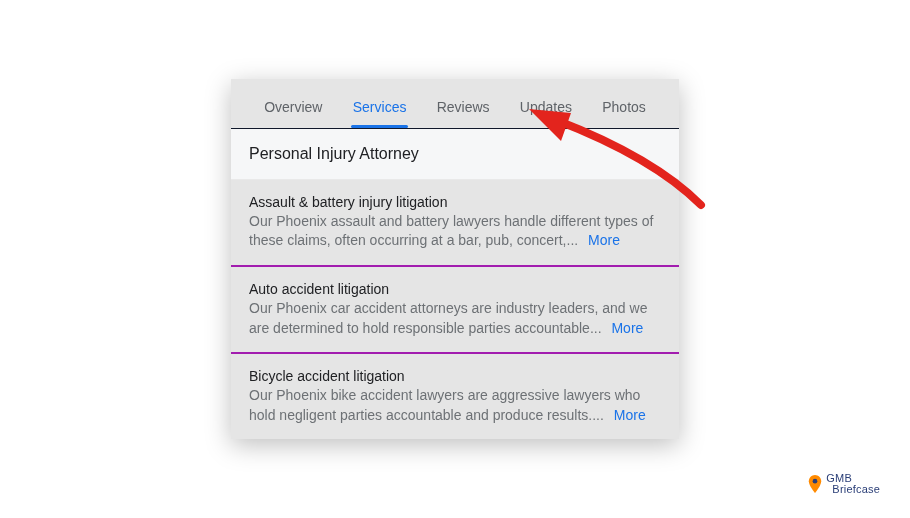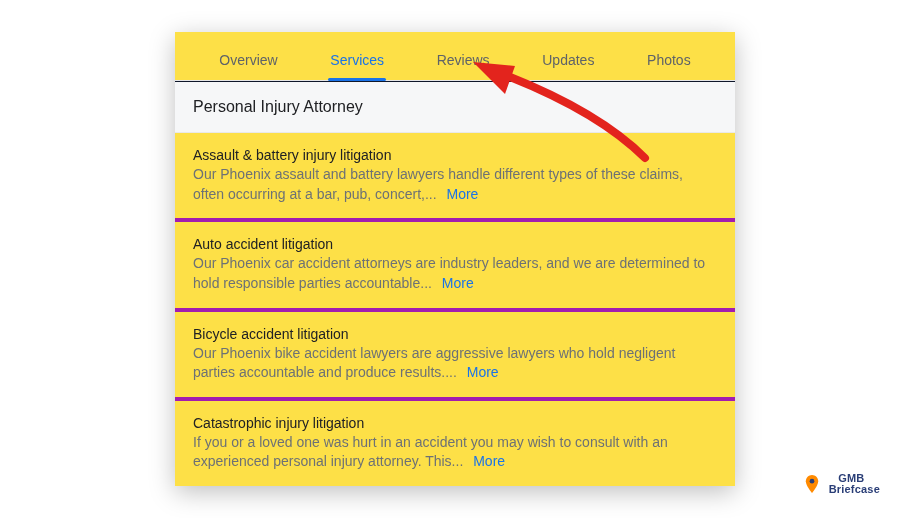--- a/index.html
+++ b/index.html
@@ -7,22 +7,22 @@
       font-family: Arial, sans-serif;
       width: 910px;
       height: 518px;
       background: #fff;
       display: flex;
       align-items: center;
       justify-content: center;
       position: relative;
     }
     .panel {
-      width: 560px;
-      background: #fde047;
+      width: 448px;
+      background: #e5e5e5;
       box-shadow: 0 6px 24px rgba(0,0,0,0.25);
       position: relative;
     }
     .tabs {
       display: flex;
       justify-content: space-around;
       padding: 14px 18px 0 18px;
       border-bottom: 1px solid #e6e6e6;
     }
     .tab {
@@ -49,21 +49,21 @@
       background: #f6f7f8;
       border-top: 1px solid #0f172a;
       border-bottom: 1px solid #e9e9e9;
       padding: 16px 18px;
       font-size: 16px;
       color: #202124;
       font-weight: 500;
     }
     .item {
       padding: 14px 18px;
-      border-bottom: 4px solid #a21caf;
+      border-bottom: 2px solid #a21caf;
     }
     .item:last-child { border-bottom: none; }
     .item-title {
       font-size: 14px;
       color: #202124;
       margin-bottom: 2px;
     }
     .item-desc {
       font-size: 14px;
       color: #6d7175;
@@ -89,23 +89,22 @@
     }
     
     .brand {
       position: absolute;
       right: 30px;
       bottom: 22px;
       display: flex;
       align-items: center;
       font-size: 12px;
       color: #2a3e77;
-      font-weight: 700;
+      font-weight: 400;
       gap: 4px;
-      text-align: center;
     }
     .brand-pin {
       width: 14px;
       height: 18px;
     }
     .brand-text { line-height: 1.05; }
     .brand-line1 { display:block; font-size: 11px; letter-spacing: .2px; }
     .brand-line2 { display:block; font-size: 11px; letter-spacing: .2px; margin-left: 6px; }
     .body-area{}
   </style>
@@ -143,27 +142,20 @@
     </div>
 
     <div class="item">
       <div class="item-title">Bicycle accident litigation</div>
       <div class="item-desc">
         <span class="elide">Our Phoenix bike accident lawyers are aggressive lawyers who hold negligent parties accountable and produce results....</span>
         <span class="more-link">More</span>
       </div>
     </div>
 
-    <div class="item">
-      <div class="item-title">Catastrophic injury litigation</div>
-      <div class="item-desc">
-        <span class="elide">If you or a loved one was hurt in an accident you may wish to consult with an experienced personal injury attorney. This...</span>
-        <span class="more-link">More</span>
-      </div>
-    </div>
 
   </div>
 
   <svg class="arrow-svg" viewBox="0 0 220 140">
     <defs></defs>
 
     <path d="M190,110 C160,80 110,50 45,25" stroke="#e3241d" stroke-width="8" fill="none" stroke-linecap="round"></path>
 
     <polygon points="18,14 60,18 50,46" fill="#e3241d"></polygon>
   </svg>

